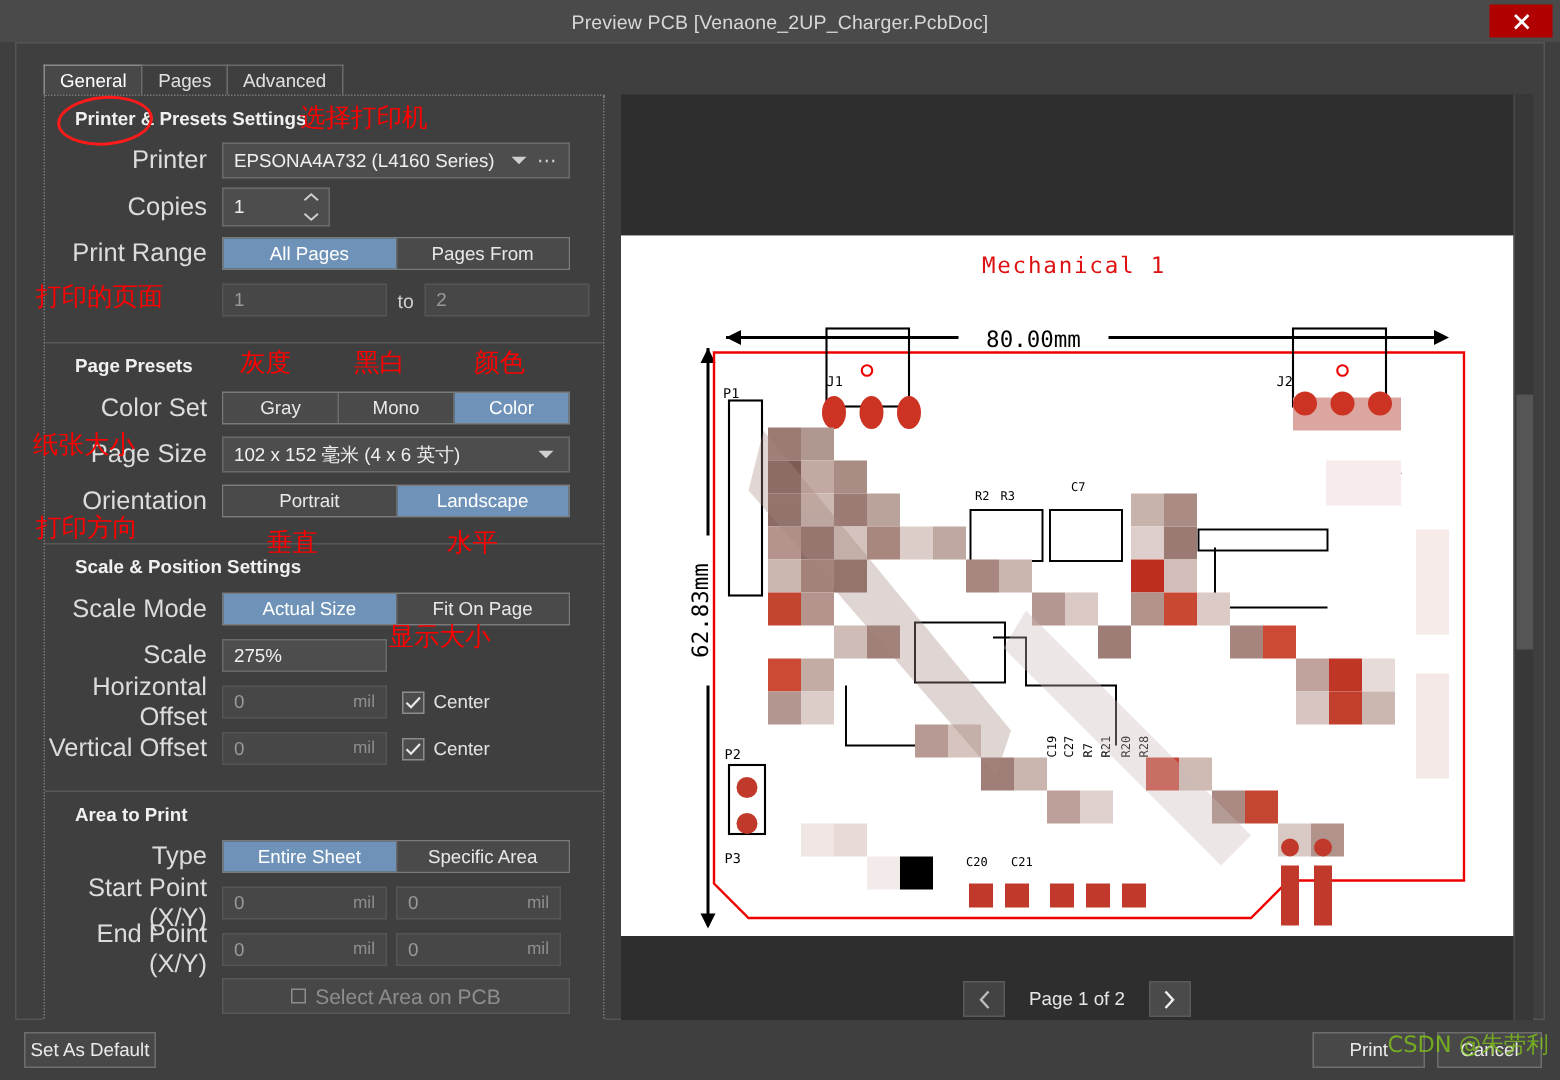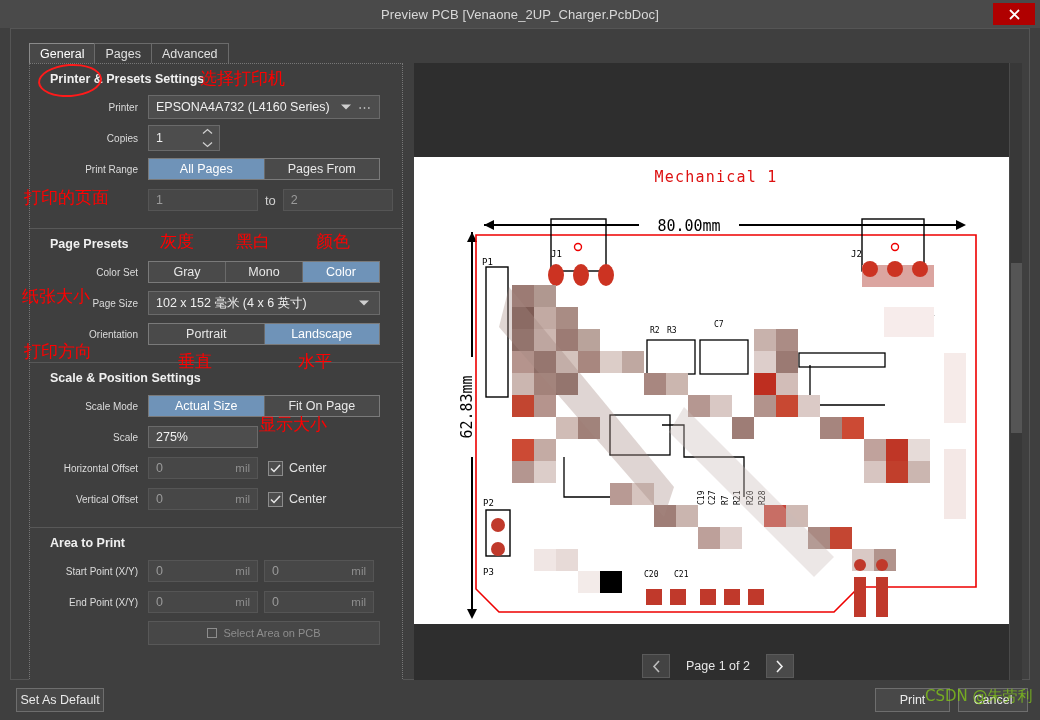--- a/index.html
+++ b/index.html
@@ -73,21 +73,21 @@
   .group-title {
     font-size: 12.5px; font-weight: bold; color: #f0f0f0;
     padding-left: 20px; margin-bottom: 8px;
   }
   .row {
     display: flex; align-items: center;
     height: 26px; margin-bottom: 5px;
   }
   .row-label {
     width: 118px; text-align: right; padding-right: 10px;
-    font-size: 10px; color: #dcdcdc;
+    font-size: 17px; color: #dcdcdc;
   }
 
   
   .ctrl-dropdown {
     position: relative;
     width: 232px; height: 24px;
     background: #4d4d4d; border: 1px solid #6a6a6a;
     color: #efefef; font-size: 12.5px;
     display: flex; align-items: center; padding-left: 7px;
     cursor: pointer;
@@ -150,21 +150,21 @@
   .chk-wrap { display: flex; align-items: center; margin-left: 10px; cursor: pointer; }
   .chk {
     width: 15px; height: 15px; background: #4d4d4d; border: 1px solid #8c8c8c;
     display: flex; align-items: center; justify-content: center; margin-right: 6px;
   }
   .chk svg { display: block; }
   .chk-label { font-size: 12.5px; color: #e2e2e2; }
 
   .wide-btn {
     width: 232px; height: 24px; background: #474747; border: 1px solid #585858;
-    color: #8d8d8d; font-size: 11px;
+    color: #8d8d8d; font-size: 14px;
     display: flex; align-items: center; justify-content: center; gap: 6px;
     cursor: pointer;
   }
   .wide-btn .sq {
     width: 10px; height: 10px; border: 1.5px solid #8d8d8d;
   }
 
   
   .anno {
     position: absolute; color: #ff0000;
@@ -391,20 +391,27 @@
                 </svg>
             </span>
             <span class="chk-label">Center</span>
           </div>
         </div>
       </div>
 
       <div class="group">
         <div class="group-title">Area to Print</div>
 
+        <div class="row">
+          <div class="row-label">Type</div>
+          <div class="seg">
+            <div class="seg-btn active">Entire Sheet</div>
+            <div class="seg-btn">Specific Area</div>
+          </div>
+        </div>
 
         <div class="row">
           <div class="row-label">Start Point (X/Y)</div>
           <div class="unitbox">
             <span>0</span>
             <span class="unit-suffix">mil</span>
           </div>
           <div class="unitbox" style="margin-left:6px">
             <span>0</span>
             <span class="unit-suffix">mil</span>

